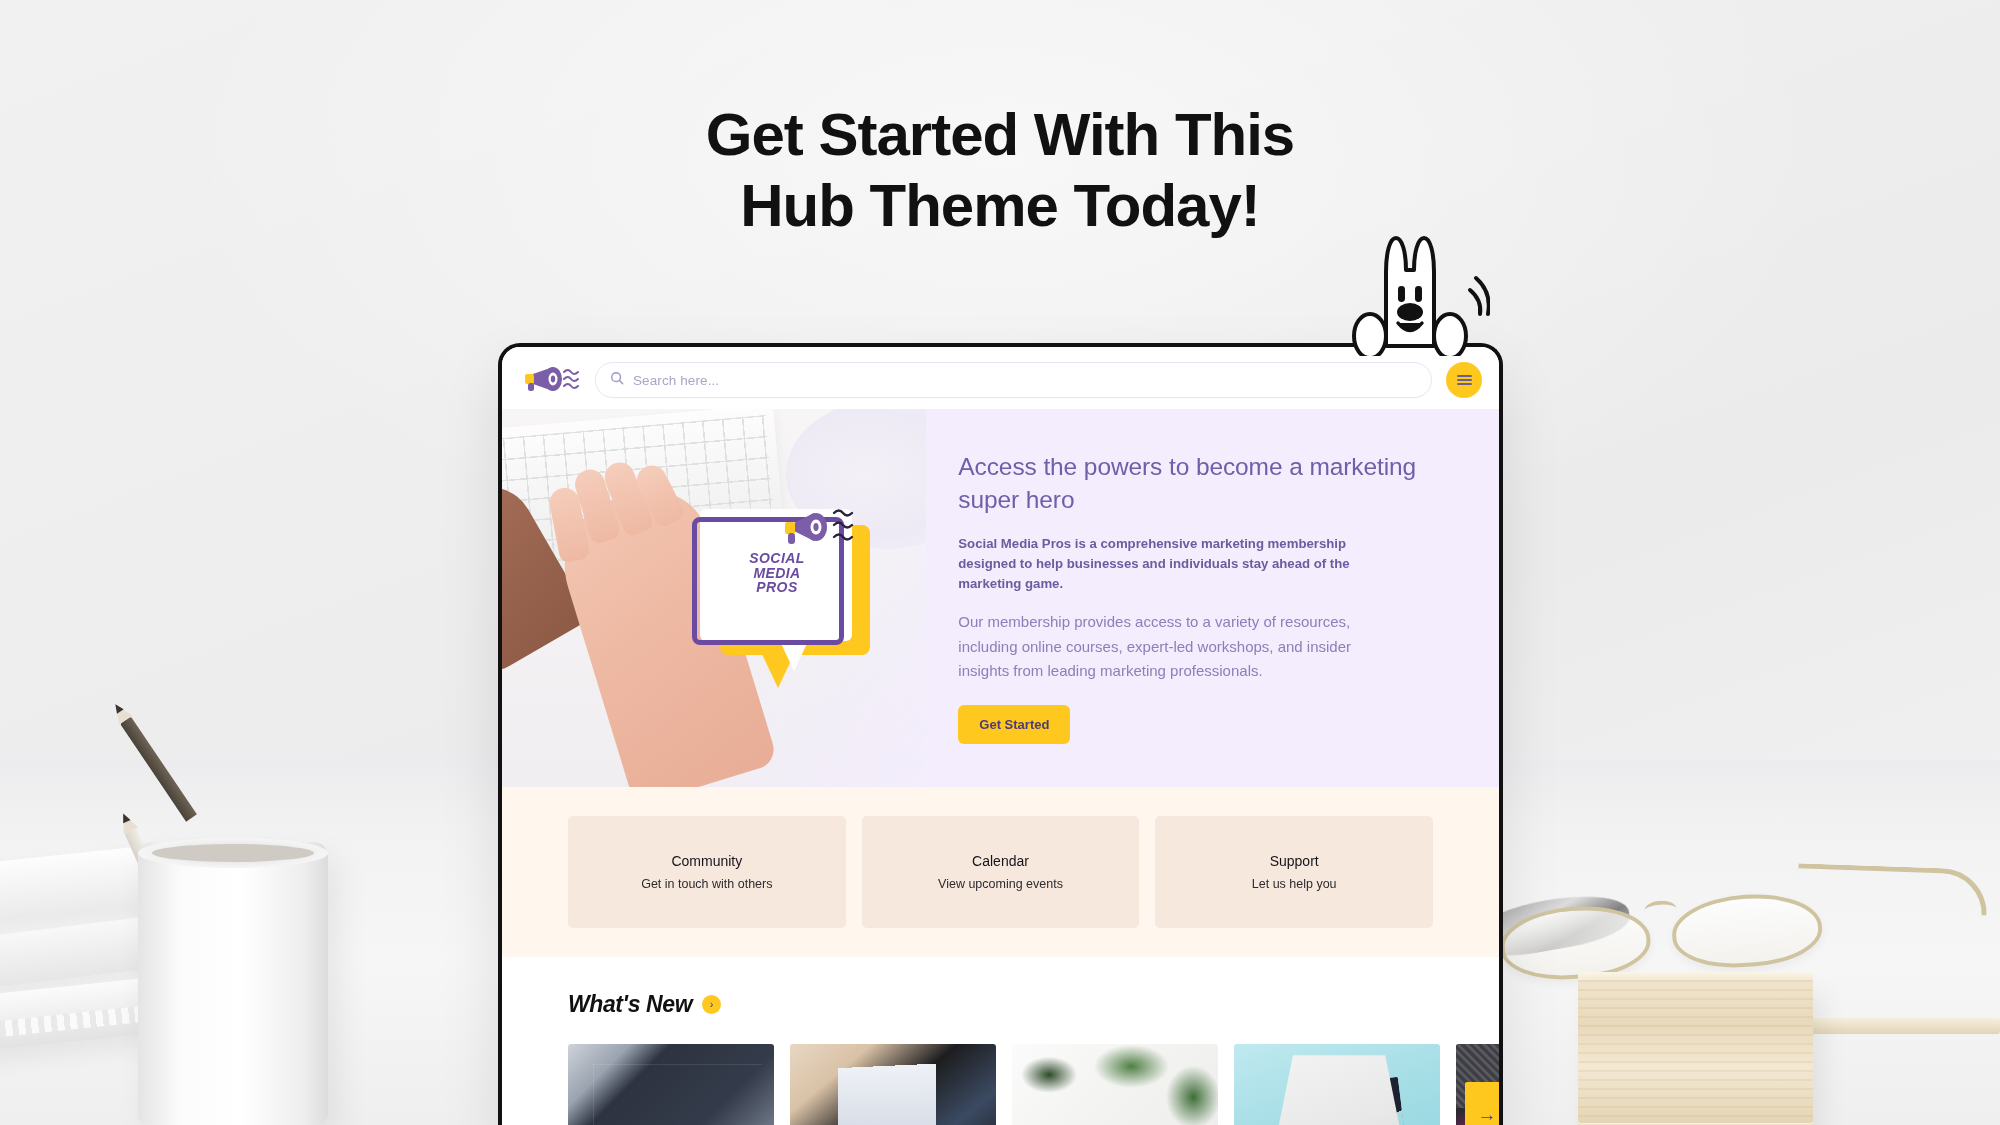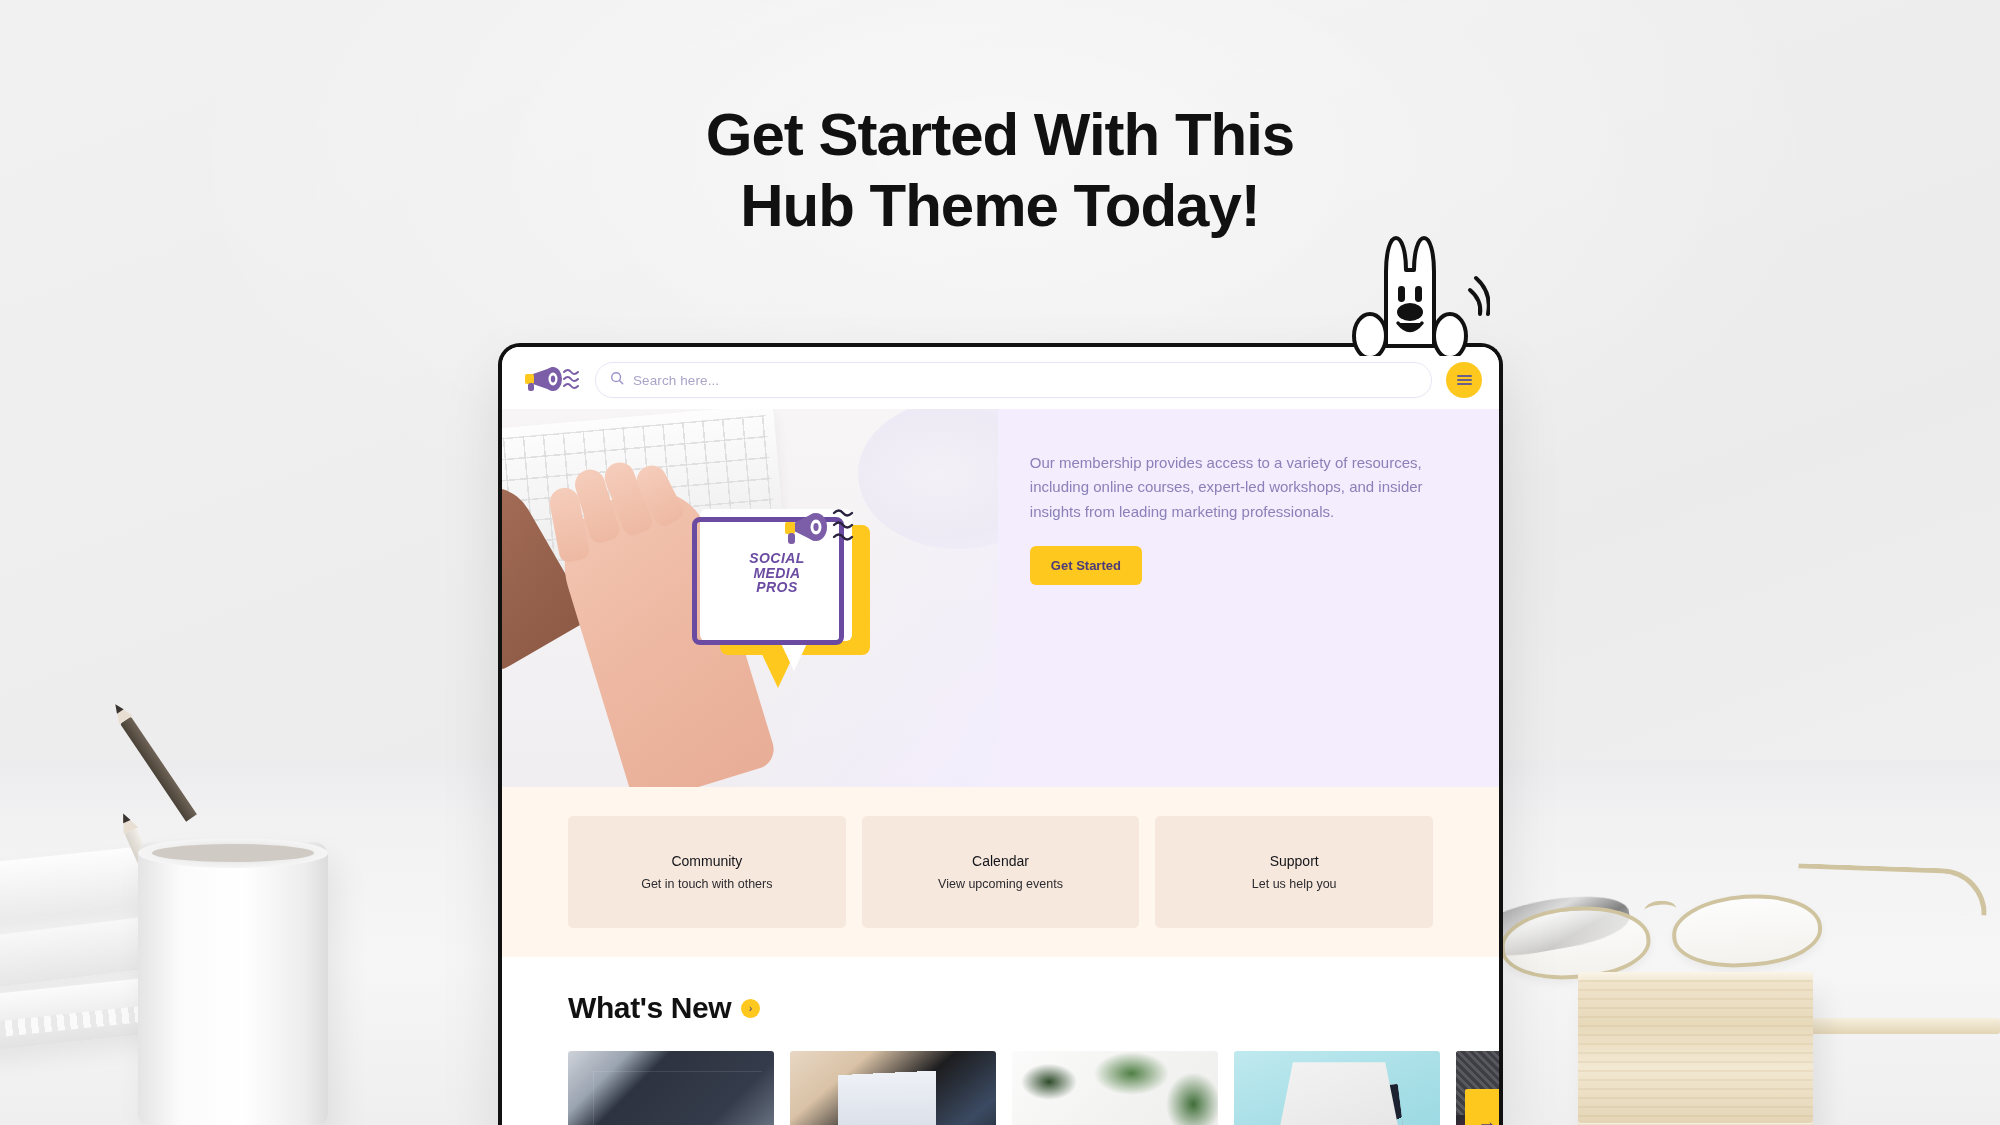--- a/index.html
+++ b/index.html
@@ -323,21 +323,21 @@
     display: flex; flex-direction: column;
     align-items: center; justify-content: center; gap: 8px;
     cursor: pointer;
   }
   .ql-title { font-size: 14px; color: #14151a; font-weight: 400; }
   .ql-sub   { font-size: 12.5px; color: #2b2b30; font-weight: 400; }
 
   
   .whatsnew { background: #ffffff; padding: 34px 0 0 66px; }
   .wn-head { display: flex; align-items: center; gap: 10px; margin-bottom: 26px; }
-  .wn-title { font-size: 30px; font-weight: 700; color: #111; letter-spacing: -.4px; }
+  .wn-title { font-size: 23px; font-weight: 700; color: #111; letter-spacing: -.4px; font-style: italic; }
   .wn-arrow {
     width: 19px; height: 19px; border-radius: 50%; background: #FFC81F;
     display: flex; align-items: center; justify-content: center;
     font-size: 11px; color: #4B3B7A; cursor: pointer; line-height: 1;
   }
   .wn-row { display: flex; gap: 16px; position: relative; }
   .thumb {
     width: 206px; height: 140px; flex: 0 0 auto;
     border-radius: 3px; overflow: hidden; position: relative;
     cursor: pointer;
@@ -529,20 +529,22 @@
           </div>
           <div class="bubble-text">
             <div>SOCIAL</div>
             <div>MEDIA</div>
             <div>PROS</div>
           </div>
         </div>
       </div>
 
       <div class="hero-copy">
+        <h2 class="hero-h1">Access the powers to become a marketing super hero</h2>
+        <p class="hero-lead">Social Media Pros is a comprehensive marketing membership designed to help businesses and individuals stay ahead of the marketing game.</p>
         <p class="hero-body">Our membership provides access to a variety of resources, including online courses, expert-led workshops, and insider insights from leading marketing professionals.</p>
         <button class="cta">Get Started</button>
       </div>
     </div>
 
     <div class="quicklinks">
       <div class="ql-card">
         <div class="ql-title">Community</div>
         <div class="ql-sub">Get in touch with others</div>
       </div>

